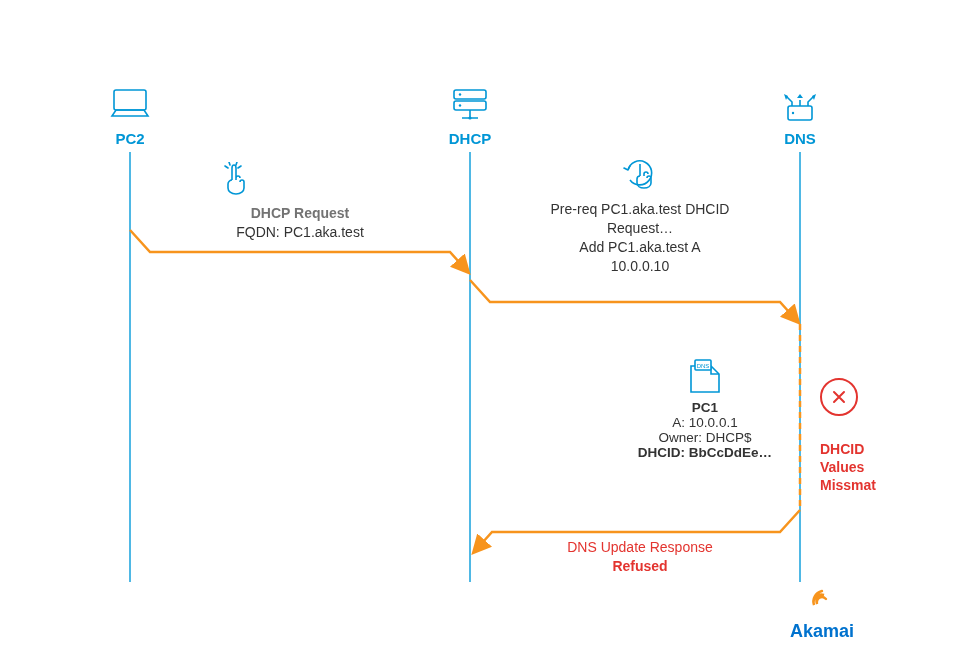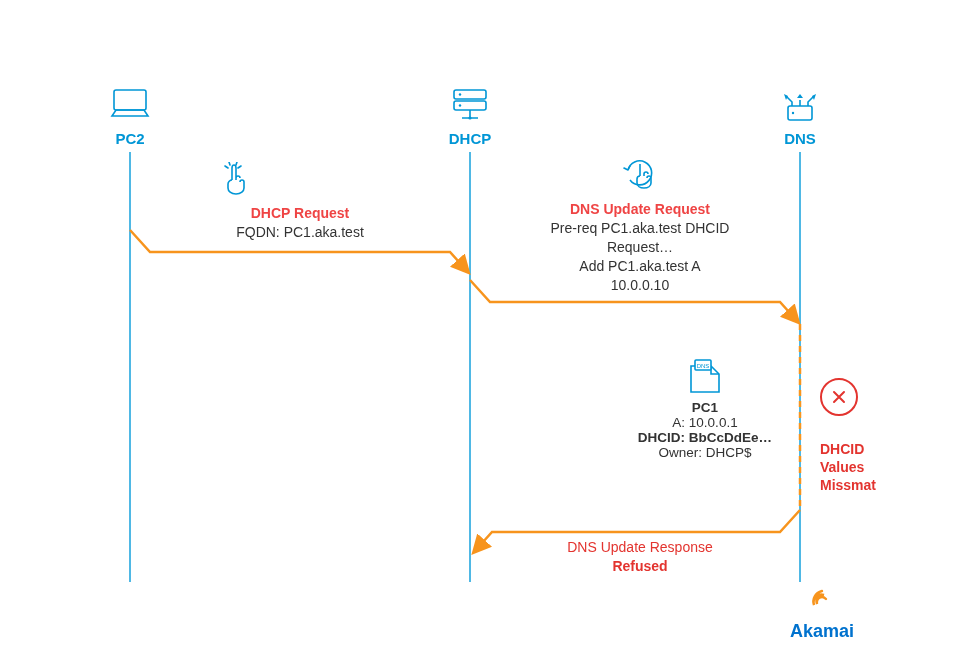--- a/index.html
+++ b/index.html
@@ -47,21 +47,21 @@
     position: absolute;
     pointer-events: none;
   }
   
   .msg {
     position: absolute;
     text-align: center;
     font-size: 14px;
     line-height: 1.35;
   }
-  .msg .title { font-weight: 700; color:#ef4444; }
+  .msg .title { font-weight: 700; color:#737373; }
   .msg .body  { color:#333; }
   .msg .red   { color:#e3342f; }
   .msg .red-bold { color:#e3342f; font-weight:700; }
   .hand-icon {
     position: absolute;
     transform: translateX(-50%);
     color:#0096d6;
   }
   .doc-group {
     position: absolute;
@@ -171,38 +171,37 @@
   <div class="hand-icon" style="left:640px; top:154px">
     <svg width="40" height="42" viewBox="0 0 40 42" fill="none" stroke="#0096d6" stroke-width="1.6">
       <path d="M8 16 a12 12 0 1 1 2 10"></path>
       <path d="M8 16 l-4 -2 M8 16 l2 -4" stroke-linecap="round"></path>
       <path d="M20 10 v12"></path>
       <path d="M20 22 c-2 0 -3 1 -3 3 v4 c0 3 3 5 7 5 s7 -2 7 -5 v-5 c0 -1 -1 -2 -2 -2 s-2 1 -2 2 M24 22 v-2 c0 -1 1 -2 2 -2 s2 1 2 2"></path>
     </svg>
   </div>
 
   <div class="msg" style="left:520px; top:200px; width:240px">
-    <div class="title">DNS Update Request</div>
     <div class="body">Pre-req PC1.aka.test DHCID</div>
     <div class="body">Request…</div>
     <div class="body">Add PC1.aka.test A</div>
     <div class="body">10.0.0.10</div>
   </div>
 
   <div class="doc-group" style="left:620px; top:356px; width:170px; text-align:center">
     <svg width="40" height="40" viewBox="0 0 40 40" fill="none" stroke="#0096d6" stroke-width="1.6" style="display:block;margin:0 auto 4px">
       <path d="M6 10 h20 l8 8 v18 H6 z"></path>
       <path d="M26 10 v8 h8"></path>
       <rect x="10" y="4" width="16" height="10" rx="1" fill="#fff"></rect>
       <text x="18" y="12" font-size="6" text-anchor="middle" fill="#0096d6" font-family="Arial" stroke="none">DNS</text>
     </svg>
     <div class="rec bold">PC1</div>
     <div class="rec">A: 10.0.0.1</div>
+    <div class="rec">Owner: DHCP$</div>
     <div class="rec bold">DHCID: BbCcDdEe…</div>
-    <div class="rec">Owner: DHCP$</div>
   </div>
 
   <div class="circle-x" style="left:820px; top:378px">
     <svg width="16" height="16" viewBox="0 0 16 16" stroke="#e3342f" stroke-width="2" stroke-linecap="round">
       <path d="M3 3 L13 13 M13 3 L3 13"></path>
     </svg>
   </div>
   <div class="mismatch" style="left:820px; top:440px">
     <span style="white-space:pre-line">DHCID Values
 Missmatch</span>

